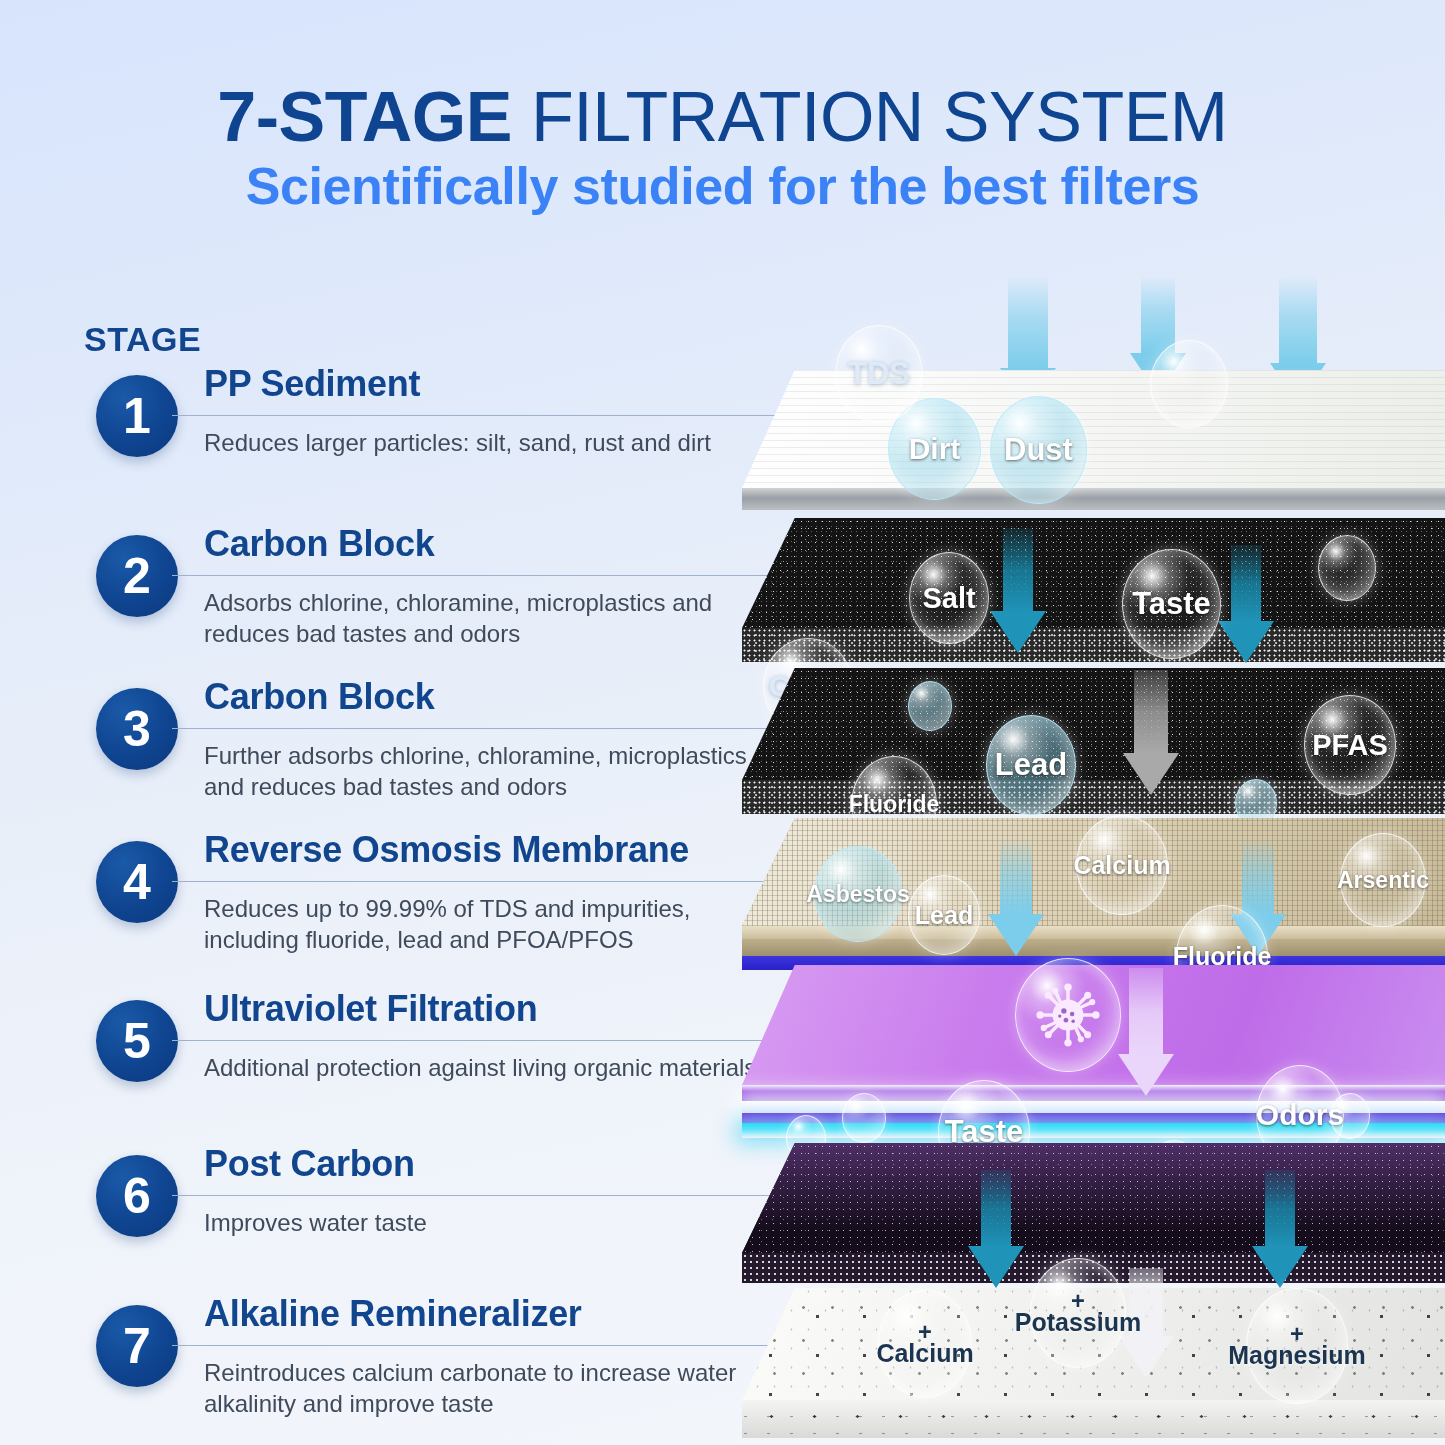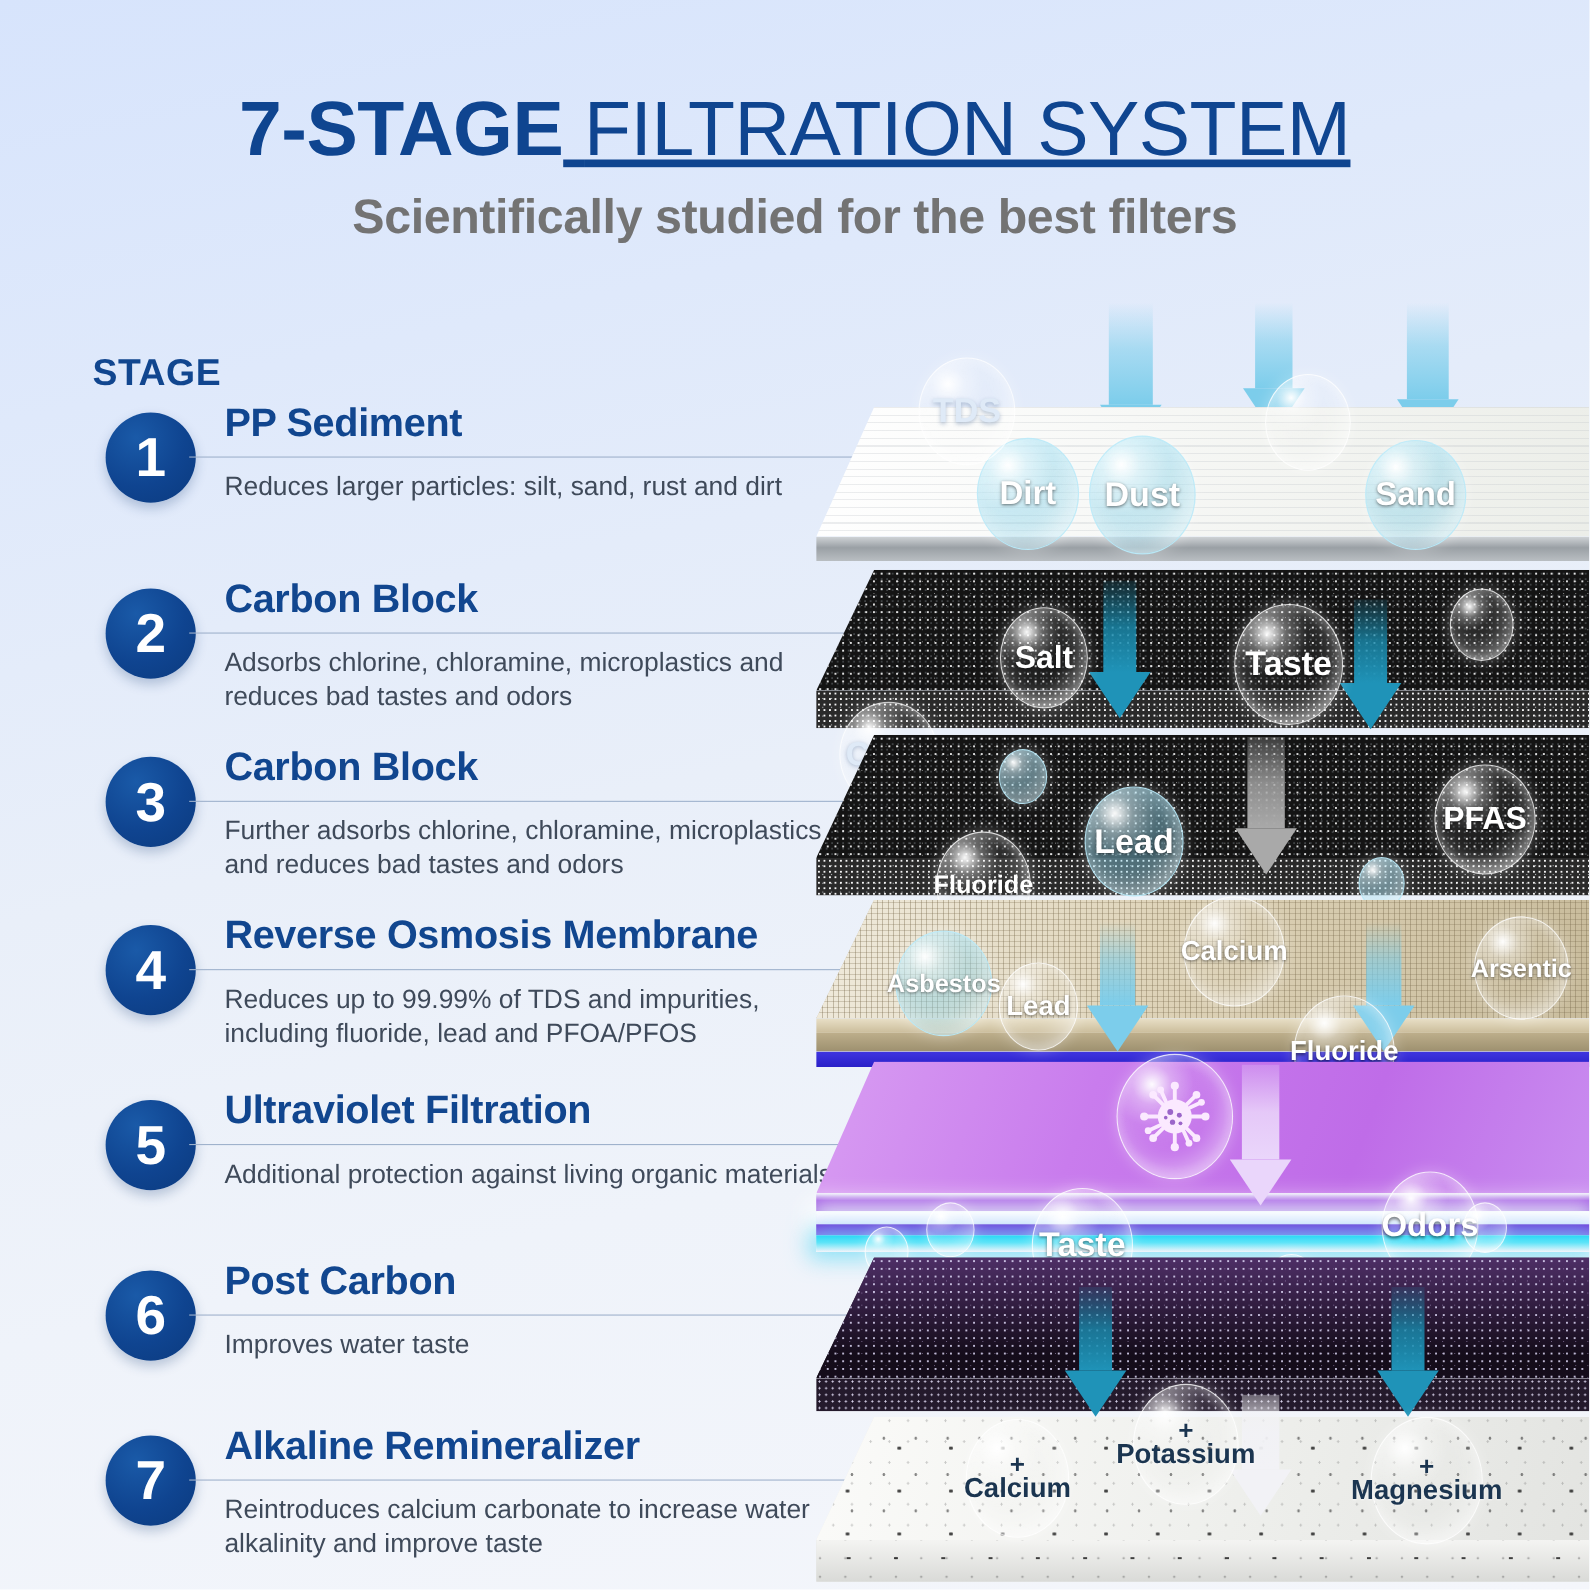--- a/index.html
+++ b/index.html
@@ -8,22 +8,22 @@
   body {
     font-family:"Liberation Sans", sans-serif;
     background:linear-gradient(168deg,#d7e4fc 0%,#dfe9fb 22%,#e9eff9 48%,#eff3fa 70%,#f4f6fb 100%);
     position:relative;
   }
 
   
   #header { position:absolute; left:0; top:78px; width:1445px; text-align:center; }
   #title { font-size:70px; line-height:78px; color:#0f4590; letter-spacing:-0.5px; white-space:nowrap; }
   #title .hw { font-weight:bold; }
-  #title .lw { font-weight:normal;text-decoration:underline; }
-  #subtitle { font-size:44px; line-height:60px; font-weight:bold; color:#737373; margin-top:12px; letter-spacing:-0.4px; }
+  #title .lw { font-weight:normal; }
+  #subtitle { font-size:52px; line-height:60px; font-weight:bold; color:#3b82f6; margin-top:0; letter-spacing:-0.4px; }
 
   
   #stage-label { position:absolute; left:84px; top:320px; font-size:34px; font-weight:bold; color:#11468f; letter-spacing:0.5px; }
 
   .stage { position:absolute; left:96px; width:760px; height:110px; }
   .badge {
     position:absolute; left:0; top:0; width:82px; height:82px; border-radius:50%;
     background:radial-gradient(circle at 34% 28%, #1a5aa8 0%, #0f4490 55%, #0b3a7e 100%);
     box-shadow:0 5px 11px rgba(25,60,120,0.26);
     color:#fff; font-size:50px; font-weight:bold; line-height:82px; text-align:center;
@@ -245,21 +245,20 @@
       <div class="head"></div>
   </div>
 
   <div class="slab" style="left:52px; top:370px; width:703px; height:140px;">
     <div class="top tex-pp" style="height:118px;"></div>
     <div class="edge tex-ppedge" style="top:118px; height:22px; clip-path:polygon(0% 0%,100% 0%,100% 100%,0% 100%);"></div>
   </div>
   <div class="bubble tint" style="left:198px; top:398px; width:93px; height:102px; font-size:30px;">Dirt</div>
   <div class="bubble pale" style="left:145px; top:325px; width:88px; height:98px; font-size:31px;">TDS</div>
   <div class="bubble tint" style="left:300px; top:396px; width:97px; height:108px; font-size:31px;">Dust</div>
-  <div class="bubble tint" style="left:551px; top:400px; width:92px; height:100px; font-size:30px;">Sand</div>
   <div class="bubble" style="left:460px; top:340px; width:78px; height:88px;"></div>
 
   <div class="slab" style="left:52px; top:518px; width:703px; height:144px;">
     <div class="top tex-carbon" style="height:110px;"></div>
     <div class="edge tex-carbonedge" style="top:110px; height:34px;"></div>
   </div>
   <div class="arrow a-teal" style="left:300px; top:528px; width:56px; height:125px;">
     <div class="shaft" style="width:30px; height:83px;"></div>
       <div class="head"></div>
   </div>

